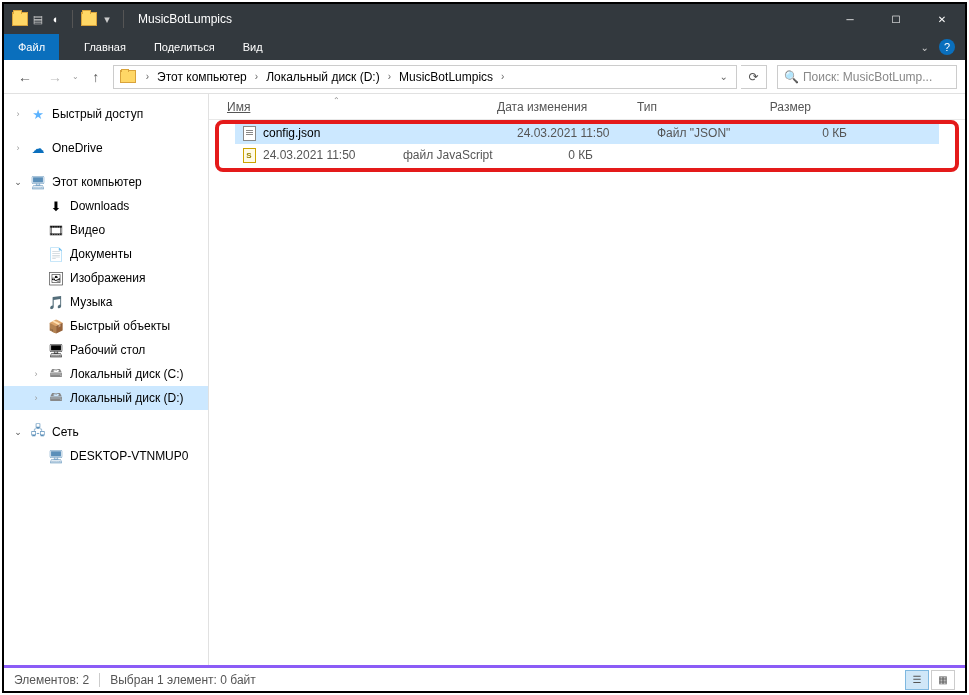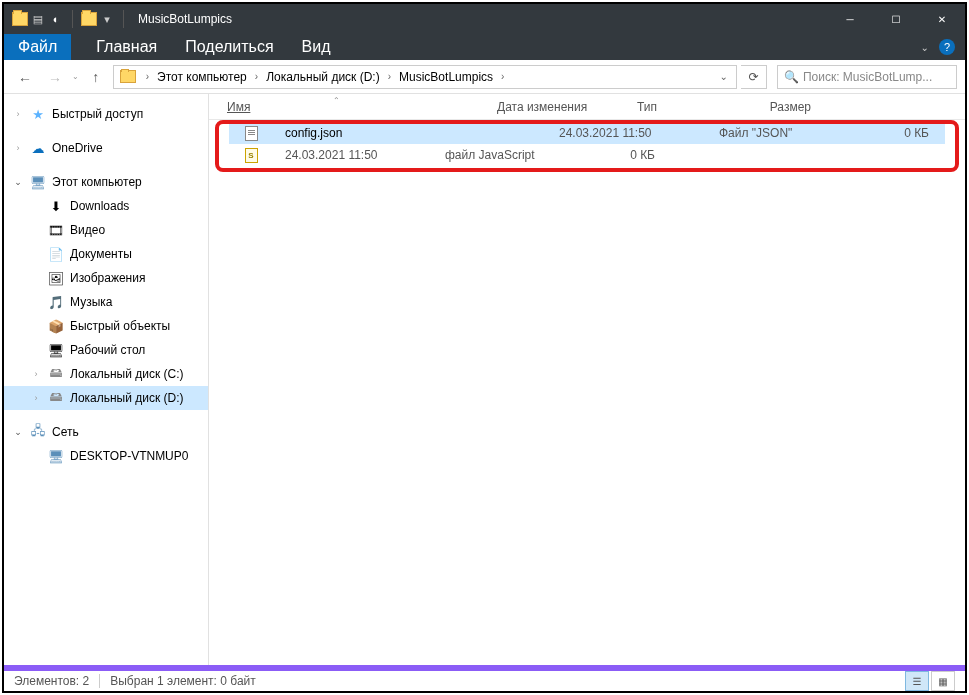--- a/index.html
+++ b/index.html
@@ -11,21 +11,21 @@
 .titlebar .app-icon { width: 16px; height: 14px; background: #ffd766; border: 1px solid #d9a33b; position: relative; }
 .titlebar .app-icon::before { content: ""; position: absolute; top: -3px; left: 0; width: 7px; height: 3px; background: #ffd766; border: 1px solid #d9a33b; border-bottom: none; }
 .qat-icon { width: 16px; height: 16px; display: flex; align-items: center; justify-content: center; font-size: 11px; color: #ccc; }
 .qat-icon.pin { color: #fff; }
 .titlebar .sep { width: 1px; height: 18px; background: #555; margin: 0 6px; }
 .titlebar .title-text { margin-left: 6px; font-size: 12px; font-weight: 400; }
 .titlebar .win-controls { margin-left: auto; display: flex; }
 .titlebar .win-btn { width: 46px; height: 30px; display: flex; align-items: center; justify-content: center; font-size: 10px; color: #fff; cursor: default; }
 
 .ribbon-tabs { background: #33393e; height: 26px; display: flex; align-items: stretch; padding-left: 0; }
-.rt-tab { padding: 0 14px; display: flex; align-items: center; color: #fff; font-size: 16px; }
+.rt-tab { padding: 0 14px; display: flex; align-items: center; color: #fff; font-size: 11px; }
 .rt-tab.file { background: #0a6fbd; color: #fff; }
 .rt-tab.active { color: #fff; padding-left: 25px; }
 .rt-right { margin-left: auto; display: flex; align-items: center; padding-right: 10px; gap: 10px; }
 .rt-chevron { color: #ccc; font-size: 10px; }
 .rt-help { width: 16px; height: 16px; border-radius: 50%; background: #0a6fbd; color: #fff; font-size: 11px; display: flex; align-items: center; justify-content: center; }
 
 .addrbar { height: 34px; border-bottom: 1px solid #e1e1e1; display: flex; align-items: center; padding: 0 8px; gap: 4px; }
 .nav-btn { width: 26px; height: 26px; display: flex; align-items: center; justify-content: center; font-size: 14px; color: #555; cursor: default; }
 .nav-btn.disabled { color: #bbb; }
 .nav-sep-chev { font-size: 8px; color: #999; }
@@ -61,33 +61,33 @@
 .col-headers { height: 26px; display: flex; align-items: center; border-bottom: 1px solid #e8e8e8; font-size: 12px; color: #555; padding-left: 10px; }
 .col-h { padding: 0 8px; display: flex; align-items: center; }
 .col-name { width: 270px; text-decoration: underline; }
 .col-date { width: 140px; }
 .col-type { width: 120px; }
 .col-size { width: 70px; text-align: right; justify-content: flex-end; }
 .sort-ind { font-size: 8px; margin-left: 4px; position: absolute; left: 120px; top: 2px; color: #888; }
 
 .file-rows { padding-top: 2px; position: relative; }
 .highlight-border { position: absolute; left: 6px; top: 0; right: 6px; height: 52px; border: 4px solid #e41a1a; border-radius: 8px; pointer-events: none; }
-.file-row { display: flex; align-items: center; height: 22px; font-size: 12px; padding-left: 14px; margin: 0 20px; gap: 20px; }
+.file-row { display: flex; align-items: center; height: 22px; font-size: 12px; padding-left: 6px; margin: 0 26px; }
 .file-row.selected { background: #cce8ff; }
 .fr-icon { width: 16px; height: 16px; margin-right: 6px; display: flex; align-items: center; justify-content: center; }
 .fr-name { width: 254px; }
 .fr-date { width: 140px; color: #555; }
 .fr-type { width: 120px; color: #555; }
 .fr-size { width: 70px; text-align: right; color: #555; }
 
 .file-icon-json { width: 13px; height: 15px; background: #fff; border: 1px solid #888; position: relative; }
 .file-icon-json::before { content: ""; position: absolute; top: 3px; left: 2px; right: 2px; height: 1px; background: #888; box-shadow: 0 2px 0 #888, 0 4px 0 #888; }
 .file-icon-js { width: 13px; height: 15px; background: #fffbe6; border: 1px solid #cca300; position: relative; display: flex; align-items: center; justify-content: center; font-size: 8px; color: #998200; font-weight: bold; }
 
-.statusbar { height: 26px; border-top: 6px solid #8b5cf6; display: flex; align-items: center; font-size: 12px; color: #555; padding: 0 10px; }
+.statusbar { height: 26px; border-top: 3px solid #8b5cf6; display: flex; align-items: center; font-size: 12px; color: #555; padding: 0 10px; }
 .status-sep { width: 1px; height: 14px; background: #ccc; margin: 0 10px; }
 .status-right { margin-left: auto; display: flex; gap: 2px; }
 .view-btn { width: 24px; height: 20px; border: 1px solid #ccc; display: flex; align-items: center; justify-content: center; font-size: 10px; }
 .view-btn.active { background: #d0e7f8; border-color: #7fb8e0; }
 </style>
 </head>
 <body>
 
 <div class="outer-frame">
   <div class="titlebar">

